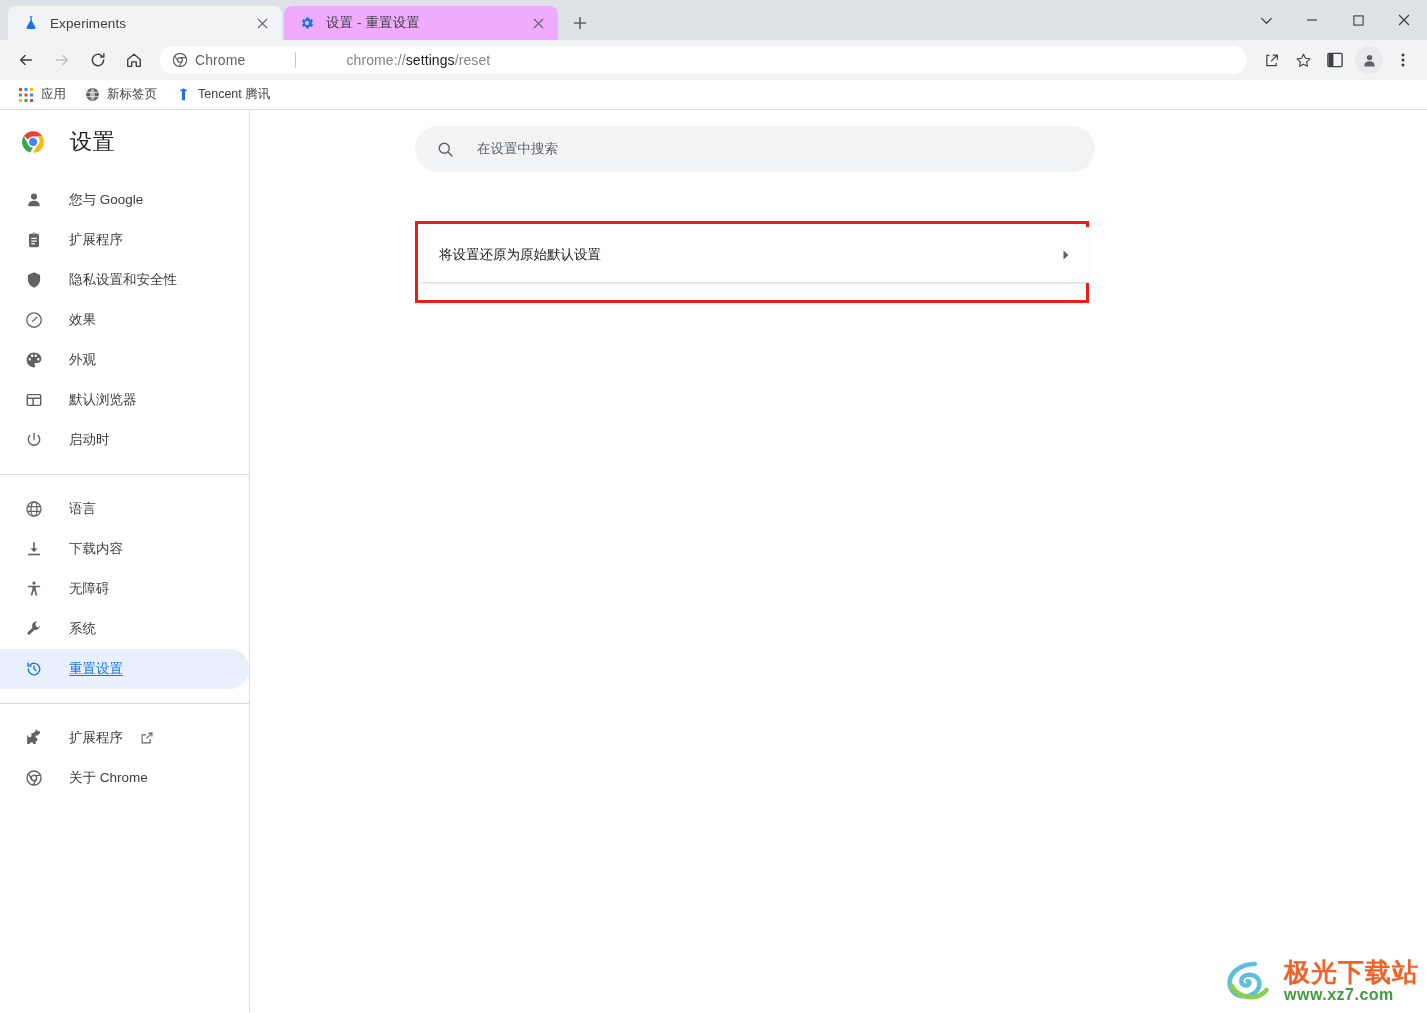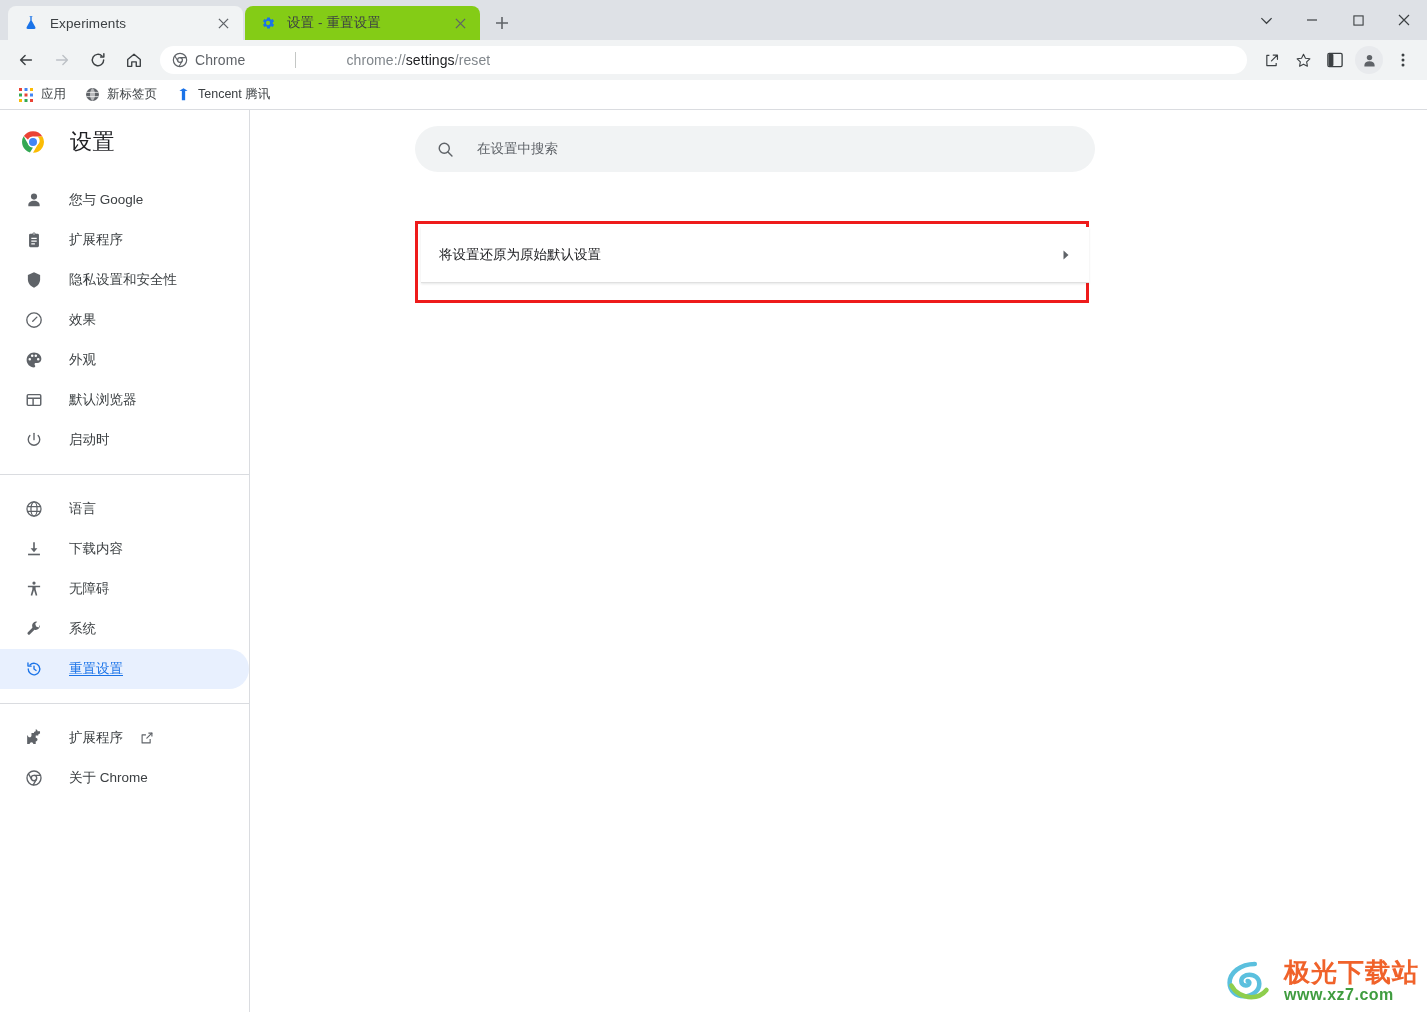--- a/index.html
+++ b/index.html
@@ -10,28 +10,28 @@
     overflow: hidden;
   }
 
   
   .tabstrip {
     height: 40px; background: #dee1e6;
     display: flex; align-items: flex-end;
     position: relative;
   }
   .tab {
-    height: 34px; width: 235px;
+    height: 34px; width: 274px;
     display: flex; align-items: center;
     border-radius: 8px 8px 0 0;
     padding: 0 10px 0 14px;
     position: relative;
   }
   .tab.inactive { background: #f1f3f4; margin-left: 8px; }
-  .tab.active   { background: #84cc16; margin-left: 2px; }
+  .tab.active   { background: #f0abfc; margin-left: 2px; }
   .tab-favicon {
     width: 17px; height: 17px; flex: 0 0 17px;
     margin-right: 11px;
     display: flex; align-items: center; justify-content: center;
   }
   .tab-title {
     flex: 1; font-size: 13.5px; color: #3c4043;
     white-space: nowrap; overflow: hidden; text-overflow: ellipsis;
     letter-spacing: .1px;
   }

